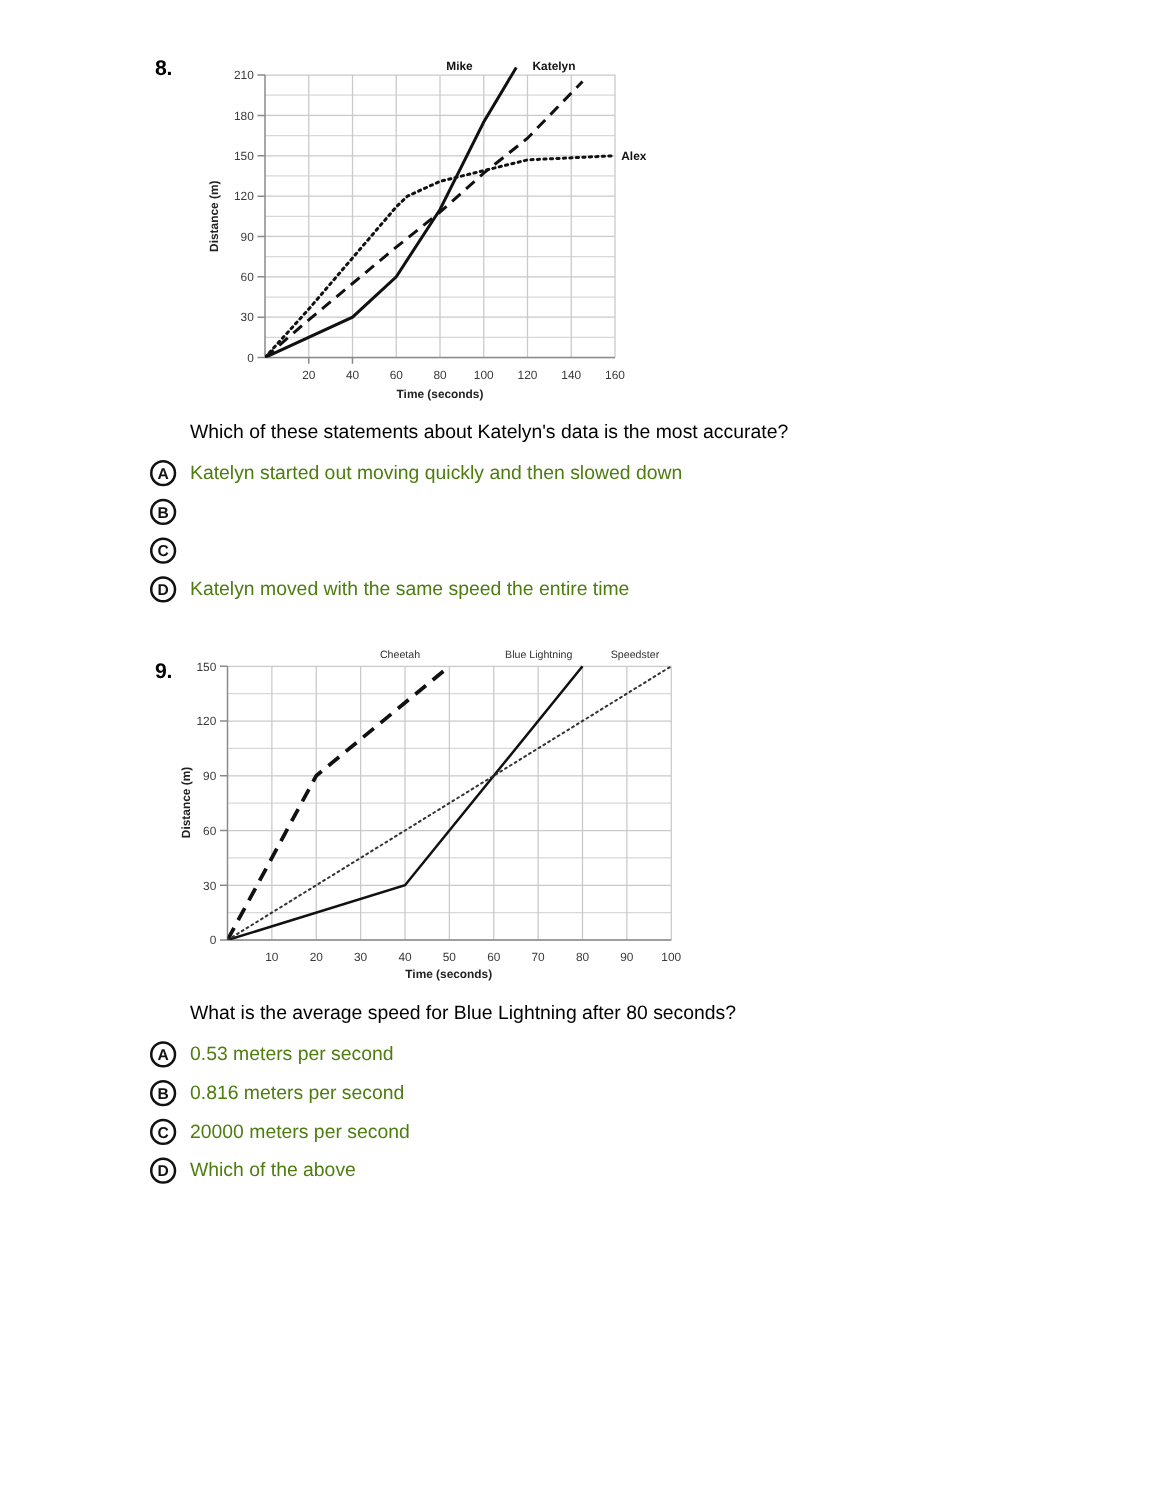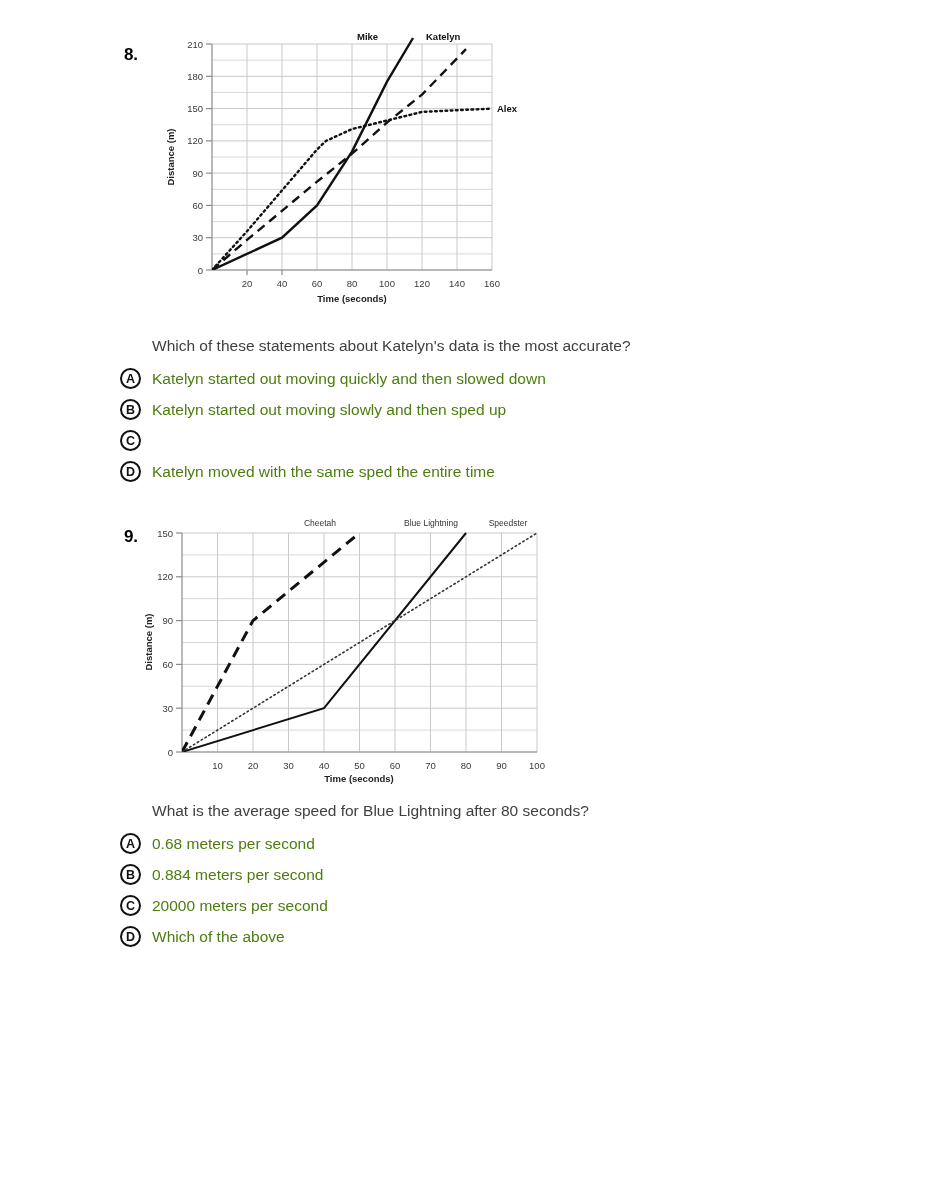--- a/index.html
+++ b/index.html
@@ -28,21 +28,21 @@
     font-size: 17px;
     color: #000;
     letter-spacing: -0.3px;
   }
   .figure {
     position: absolute;
   }
   .qtext {
     position: absolute;
     font-size: 15.5px;
-    color: #404040;
+    color: #000000;
     white-space: nowrap;
   }
   .options {
     position: absolute;
     left: 120px;
   }
   .option-row {
     display: flex;
     align-items: center;
     height: 31px;
@@ -102,21 +102,21 @@
   .s-dash-2  { fill: none; stroke: #111; stroke-width: 3.0; stroke-dasharray: 11 7; }
   .s-dot-2   { fill: none; stroke: #333; stroke-width: 1.6; stroke-dasharray: 1.5 3; stroke-linecap: round; }
 </style>
 </head>
 <body>
 
 <div class="page">
 
   <div class="qnum" style="left:124px; top:45px;">8.</div>
 
-  <div class="figure" style="left:160px; top:32px;">
+  <div class="figure" style="left:160px; top:48px;">
     <svg width="375" height="275" viewBox="0 0 375 275">
 
       <g>
         <line class="gridline-minor" x1="52" y1="28.1" x2="332" y2="28.1"></line>
         <line class="gridline-minor" x1="52" y1="60.4" x2="332" y2="60.4"></line>
         <line class="gridline-minor" x1="52" y1="92.7" x2="332" y2="92.7"></line>
         <line class="gridline-minor" x1="52" y1="125.0" x2="332" y2="125.0"></line>
         <line class="gridline-minor" x1="52" y1="157.3" x2="332" y2="157.3"></line>
         <line class="gridline-minor" x1="52" y1="189.6" x2="332" y2="189.6"></line>
         <line class="gridline-minor" x1="52" y1="221.9" x2="332" y2="221.9"></line>
@@ -194,28 +194,27 @@
 
   <div class="qtext" style="left:152px; top:337px;">Which of these statements about Katelyn's data is the most accurate?</div>
 
   <div class="options" style="top:363px;">
     <div class="option-row">
       <div class="bubble">A</div>
       <div class="option-label">Katelyn started out moving quickly and then slowed down</div>
     </div>
     <div class="option-row">
       <div class="bubble">B</div>
-      <div class="option-label">Katelyn started out moving slowly and then sped up</div>
     </div>
     <div class="option-row">
       <div class="bubble">C</div>
     </div>
     <div class="option-row">
       <div class="bubble">D</div>
-      <div class="option-label">Katelyn moved with the same sped the entire time</div>
+      <div class="option-label">Katelyn moved with the same speed the entire time</div>
     </div>
   </div>
 
   <div class="qnum" style="left:124px; top:527px;">9.</div>
 
   <div class="figure" style="left:140px; top:516px;">
     <svg width="415" height="272" viewBox="0 0 415 272">
 
       <g>
         <line class="gridline-minor" x1="42" y1="38.9" x2="397" y2="38.9"></line>
@@ -289,25 +288,25 @@
       <text class="series-lbl-2" x="291" y="10" text-anchor="middle">Blue Lightning</text>
       <text class="series-lbl-2" x="368" y="10" text-anchor="middle">Speedster</text>
     </svg>
   </div>
 
   <div class="qtext" style="left:152px; top:802px;">What is the average speed for Blue Lightning after 80 seconds?</div>
 
   <div class="options" style="top:828px;">
     <div class="option-row">
       <div class="bubble">A</div>
-      <div class="option-label">0.68 meters per second</div>
+      <div class="option-label">0.53 meters per second</div>
     </div>
     <div class="option-row">
       <div class="bubble">B</div>
-      <div class="option-label">0.884 meters per second</div>
+      <div class="option-label">0.816 meters per second</div>
     </div>
     <div class="option-row">
       <div class="bubble">C</div>
       <div class="option-label">20000 meters per second</div>
     </div>
     <div class="option-row">
       <div class="bubble">D</div>
       <div class="option-label">Which of the above</div>
     </div>
   </div>

